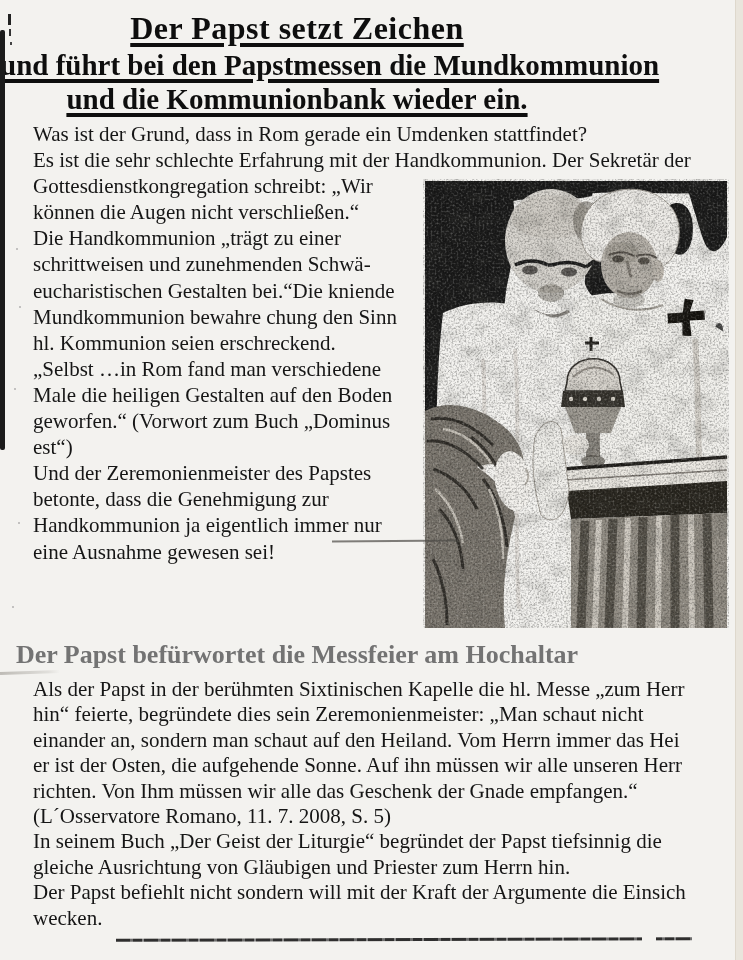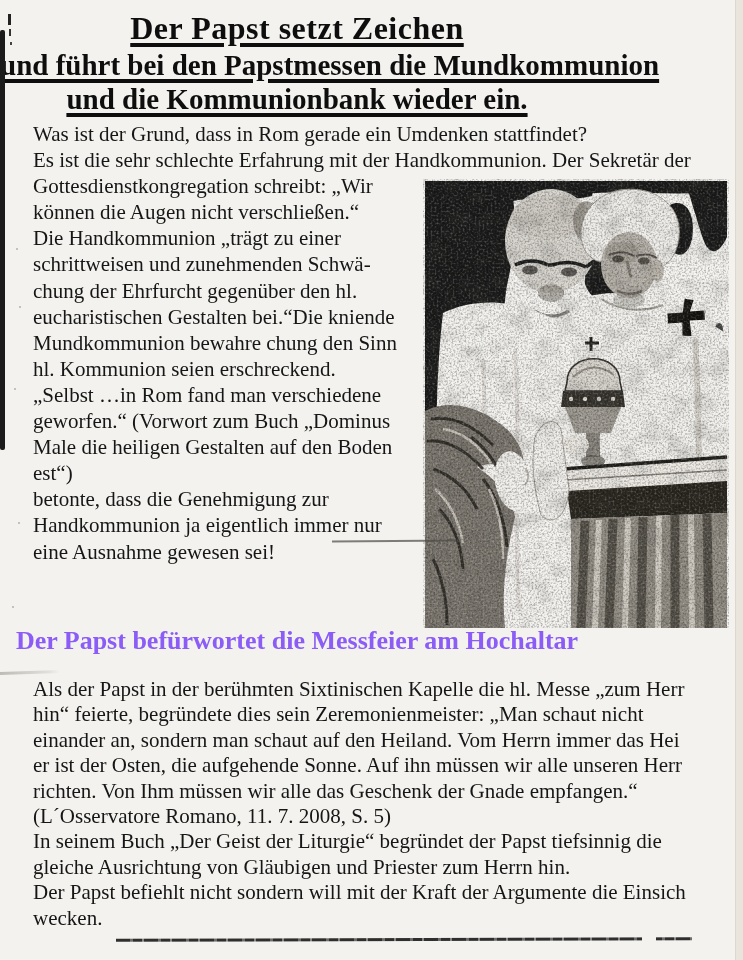--- a/index.html
+++ b/index.html
@@ -8,21 +8,21 @@
     background:#f3f2ef; overflow:hidden;
     font-family:"Liberation Serif","DejaVu Serif",serif;
     color:#161616;
   }
   
   .center-line { position:absolute; left:0; width:594px; text-align:center; white-space:nowrap; }
   .hl { font-weight:bold; text-decoration:underline; text-decoration-thickness:3.5px; text-underline-offset:4px; color:#0e0e0e; }
   #masthead-1 { top:10px;  font-size:32px; letter-spacing:0.5px; }
   #masthead-2 { top:49px;  font-size:29px; }
   #masthead-3 { top:83px;  font-size:29px; }
-  #section-headline { top:626px; font-size:26px; font-weight:bold; color:#8b5cf6; }
+  #section-headline { top:640px; font-size:26px; font-weight:bold; color:#737373; }
   
   .para { position:absolute; left:33px; }
   #para-1 { top:121px; }
   #para-2 { top:677px; }
   .ln { white-space:nowrap; font-size:21px; line-height:26.1px; height:26.1px; }
   #para-2 .ln { line-height:25.4px; height:25.4px; }
   
   #photo-wrap { position:absolute; left:423px; top:179px; width:306px; height:449px; }
   
   .artifact { position:absolute; }
@@ -49,28 +49,28 @@
   <div class="center-line" id="masthead-2"><span class="hl">und führt bei den Papstmessen die Mundkommunion</span></div>
   <div class="center-line" id="masthead-3"><span class="hl">und die Kommunionbank wieder ein.</span></div>
 
   <div class="para" id="para-1">
     <div class="ln">Was ist der Grund, dass in Rom gerade ein Umdenken stattfindet?</div>
     <div class="ln">Es ist die sehr schlechte Erfahrung mit der Handkommunion. Der Sekretär der</div>
     <div class="ln">Gottesdienstkongregation schreibt: „Wir</div>
     <div class="ln">können die Augen nicht verschließen.“</div>
     <div class="ln">Die Handkommunion „trägt zu einer</div>
     <div class="ln">schrittweisen und zunehmenden Schwä-</div>
-    <div class="ln">chung der Ehrfurcht gegenüber den hl.</div>
     <div class="ln">eucharistischen Gestalten bei.“Die kniende</div>
     <div class="ln">Mundkommunion bewahre chung den Sinn</div>
     <div class="ln">hl. Kommunion seien erschreckend.</div>
     <div class="ln">„Selbst …in Rom fand man verschiedene</div>
+    <div class="ln">Male die heiligen Gestalten auf den Boden</div>
     <div class="ln">geworfen.“ (Vorwort zum Buch „Dominus</div>
-    <div class="ln">Male die heiligen Gestalten auf den Boden</div>
     <div class="ln">est“)</div>
+    <div class="ln">Und der Zeremonienmeister des Papstes</div>
     <div class="ln">betonte, dass die Genehmigung zur</div>
     <div class="ln">Handkommunion ja eigentlich immer nur</div>
     <div class="ln">eine Ausnahme gewesen sei!</div>
   </div>
 
   <div id="photo-wrap">
     <svg width="306" height="449" viewBox="0 0 306 449">
       <defs>
         <filter id="fBlotch" x="0%" y="0%" width="100%" height="100%">
           <feTurbulence type="fractalNoise" baseFrequency="0.045 0.06" numOctaves="3" seed="11"></feTurbulence>

